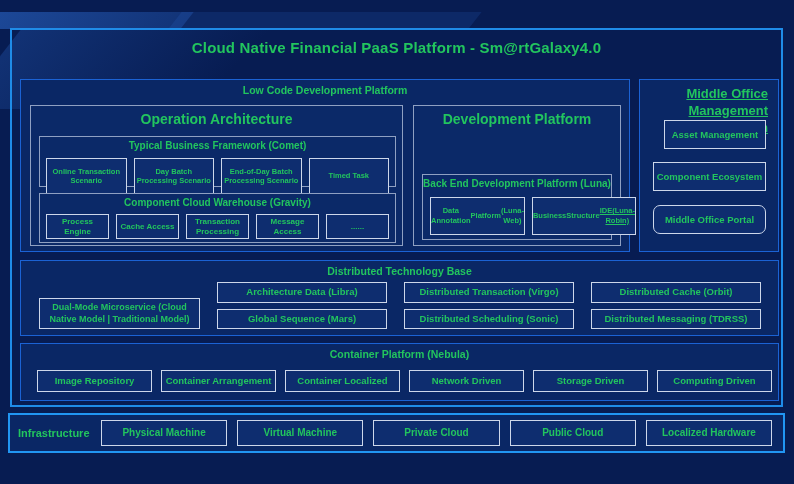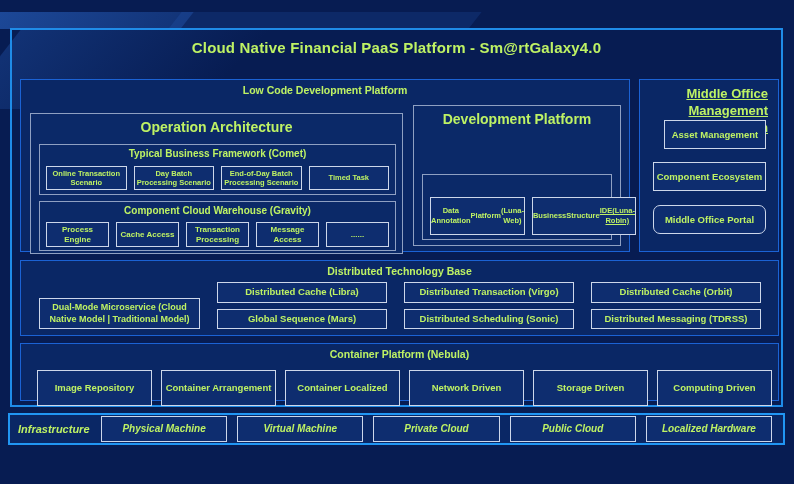--- a/index.html
+++ b/index.html
@@ -3,21 +3,21 @@
 <meta charset="utf-8">
 <style>
   * { margin: 0; padding: 0; box-sizing: border-box; }
   html, body { background: #04102e; }
   .page {
     position: relative;
     width: 794px; height: 484px;
     background: #071c52;
     font-family: "Liberation Sans", sans-serif;
     font-weight: bold;
-    color: #bef264;
+    color: #22c55e;
     overflow: hidden;
   }
   
   .deco-a { position: absolute; top: 12px; left: -28px; width: 215px; height: 17px;
             background: linear-gradient(90deg, rgba(47,112,215,.55), rgba(47,112,215,.28));
             transform: skewX(-38deg); }
   .deco-b { position: absolute; top: 12px; left: 175px; width: 300px; height: 17px;
             background: rgba(47,112,215,.16); transform: skewX(-38deg); }
   .deco-c { position: absolute; top: 29px; left: -10px; width: 320px; height: 80px;
             background: linear-gradient(100deg, rgba(47,112,215,.26), rgba(47,112,215,0) 75%);
@@ -37,26 +37,26 @@
 
   .graybox { border: 1px solid #8fa0c2; background: #0b2968; position: absolute; }
   .leaf {
     border: 1px solid #cdd7ea; background: #0e2d6f;
     display: flex; align-items: center; justify-content: center;
     text-align: center; line-height: 1.25;
   }
 
   
   .lowcode { left: 8px; top: 49px; width: 610px; height: 173px; }
-  .oparch  { left: 9px;  top: 25px; width: 373px; height: 141px; margin-top: 8px; }
+  .oparch  { left: 9px;  top: 25px; width: 373px; height: 141px; }
   .devplat { left: 392px; top: 25px; width: 208px; height: 141px; }
   .big-title { text-align: center; font-size: 14px; padding-top: 5px; }
 
   .tbf { left: 8px; top: 30px; width: 357px; height: 51px; }
-  .tbf-row { position: absolute; left: 6px; right: 6px; top: 21px; height: 24px;
+  .tbf-row { position: absolute; left: 6px; right: 6px; top: 21px; height: 36px;
              display: flex; gap: 7px; }
   .tbf-row .leaf { flex: 1; font-size: 7.5px; padding: 1px 2px; }
 
   .ccw { left: 8px; top: 87px; width: 357px; height: 50px; }
   .ccw-row { position: absolute; left: 6px; right: 6px; top: 20px; height: 25px;
              display: flex; gap: 7px; }
   .ccw-row .leaf { flex: 1; font-size: 8px; padding: 1px 2px; }
 
   .frontend { position: absolute; left: 8px; right: 8px; top: 31px; height: 29px; font-size: 10px; }
   .backend  { left: 8px; right: 8px; top: 68px; height: 66px; width: auto; }
@@ -73,29 +73,29 @@
   
   .dist { left: 8px; top: 230px; width: 759px; height: 76px; }
   .dist-body { position: absolute; left: 18px; right: 17px; top: 21px; bottom: 6px;
                display: flex; gap: 17px; }
   .dual-mode { width: 161px; font-size: 9px; padding: 2px 2px; margin-top: 16px; }
   .dist-col { flex: 1; display: flex; flex-direction: column; gap: 6px; }
   .dist-col .leaf { flex: 1; font-size: 9.5px; }
 
   
   .cplat { left: 8px; top: 313px; width: 759px; height: 58px; }
-  .cplat-row { position: absolute; left: 16px; right: 6px; top: 26px; height: 36px;
+  .cplat-row { position: absolute; left: 16px; right: 6px; top: 26px; height: 22px;
                display: flex; gap: 9px; }
   .cplat-row .leaf { flex: 1; font-size: 9.5px; }
 
   
   .infra {
-    position: absolute; left: 8px; top: 413px; width: 777px; height: 32px;
+    position: absolute; left: 8px; top: 413px; width: 777px; height: 40px;
     border: 2px solid #2196f3; background: #0a2765;
-    display: flex; align-items: center; gap: 10px; padding: 0 11px 0 8px; font-style: italic;
+    display: flex; align-items: center; gap: 10px; padding: 0 11px 0 8px;
   }
   .infra-label { font-size: 11px; width: 73px; flex: none; }
   .infra .leaf { flex: 1; height: 26px; font-size: 10px; }
 </style>
 </head>
 <body>
 
 <div class="page">
   <div class="deco-a"></div>
   <div class="deco-b"></div>
@@ -130,20 +130,21 @@
             <div class="leaf">......</div>
           </div>
         </div>
       </div>
 
       <div class="graybox devplat">
         <div class="big-title">Development Platform</div>
 
 
         <div class="graybox backend">
+          <div class="section-title" style="font-size:10px;padding-top:3px;">Back End Development Platform (Luna)</div>
           <div class="backend-row">
             <div class="leaf">
               <span>Data Annotation</span>
               <span>Platform</span>
               <span>(Luna-Web)</span>
             </div>
             <div class="leaf">
               <span>Business</span>
               <span>Structure</span>
               <span class="u">IDE(Luna-Robin)</span>
@@ -158,21 +159,21 @@
       <div class="leaf mid-leaf" style="top:40px;margin-left:11px;">Asset Management</div>
       <div class="leaf mid-leaf" style="top:82px;">Component Ecosystem</div>
       <div class="leaf mid-leaf" style="top:125px;border-radius:7px;">Middle Office Portal</div>
     </div>
 
     <div class="section dist">
       <div class="section-title">Distributed Technology Base</div>
       <div class="dist-body">
         <div class="leaf dual-mode">Dual-Mode Microservice (Cloud Native Model | Traditional Model)</div>
         <div class="dist-col">
-          <div class="leaf">Distributed Cache (Libra)</div>
+          <div class="leaf">Architecture Data (Libra)</div>
           <div class="leaf">Global Sequence (Mars)</div>
         </div>
         <div class="dist-col">
           <div class="leaf">Distributed Transaction (Virgo)</div>
           <div class="leaf">Distributed Scheduling (Sonic)</div>
         </div>
         <div class="dist-col">
           <div class="leaf">Distributed Cache (Orbit)</div>
           <div class="leaf">Distributed Messaging (TDRSS)</div>
         </div>

